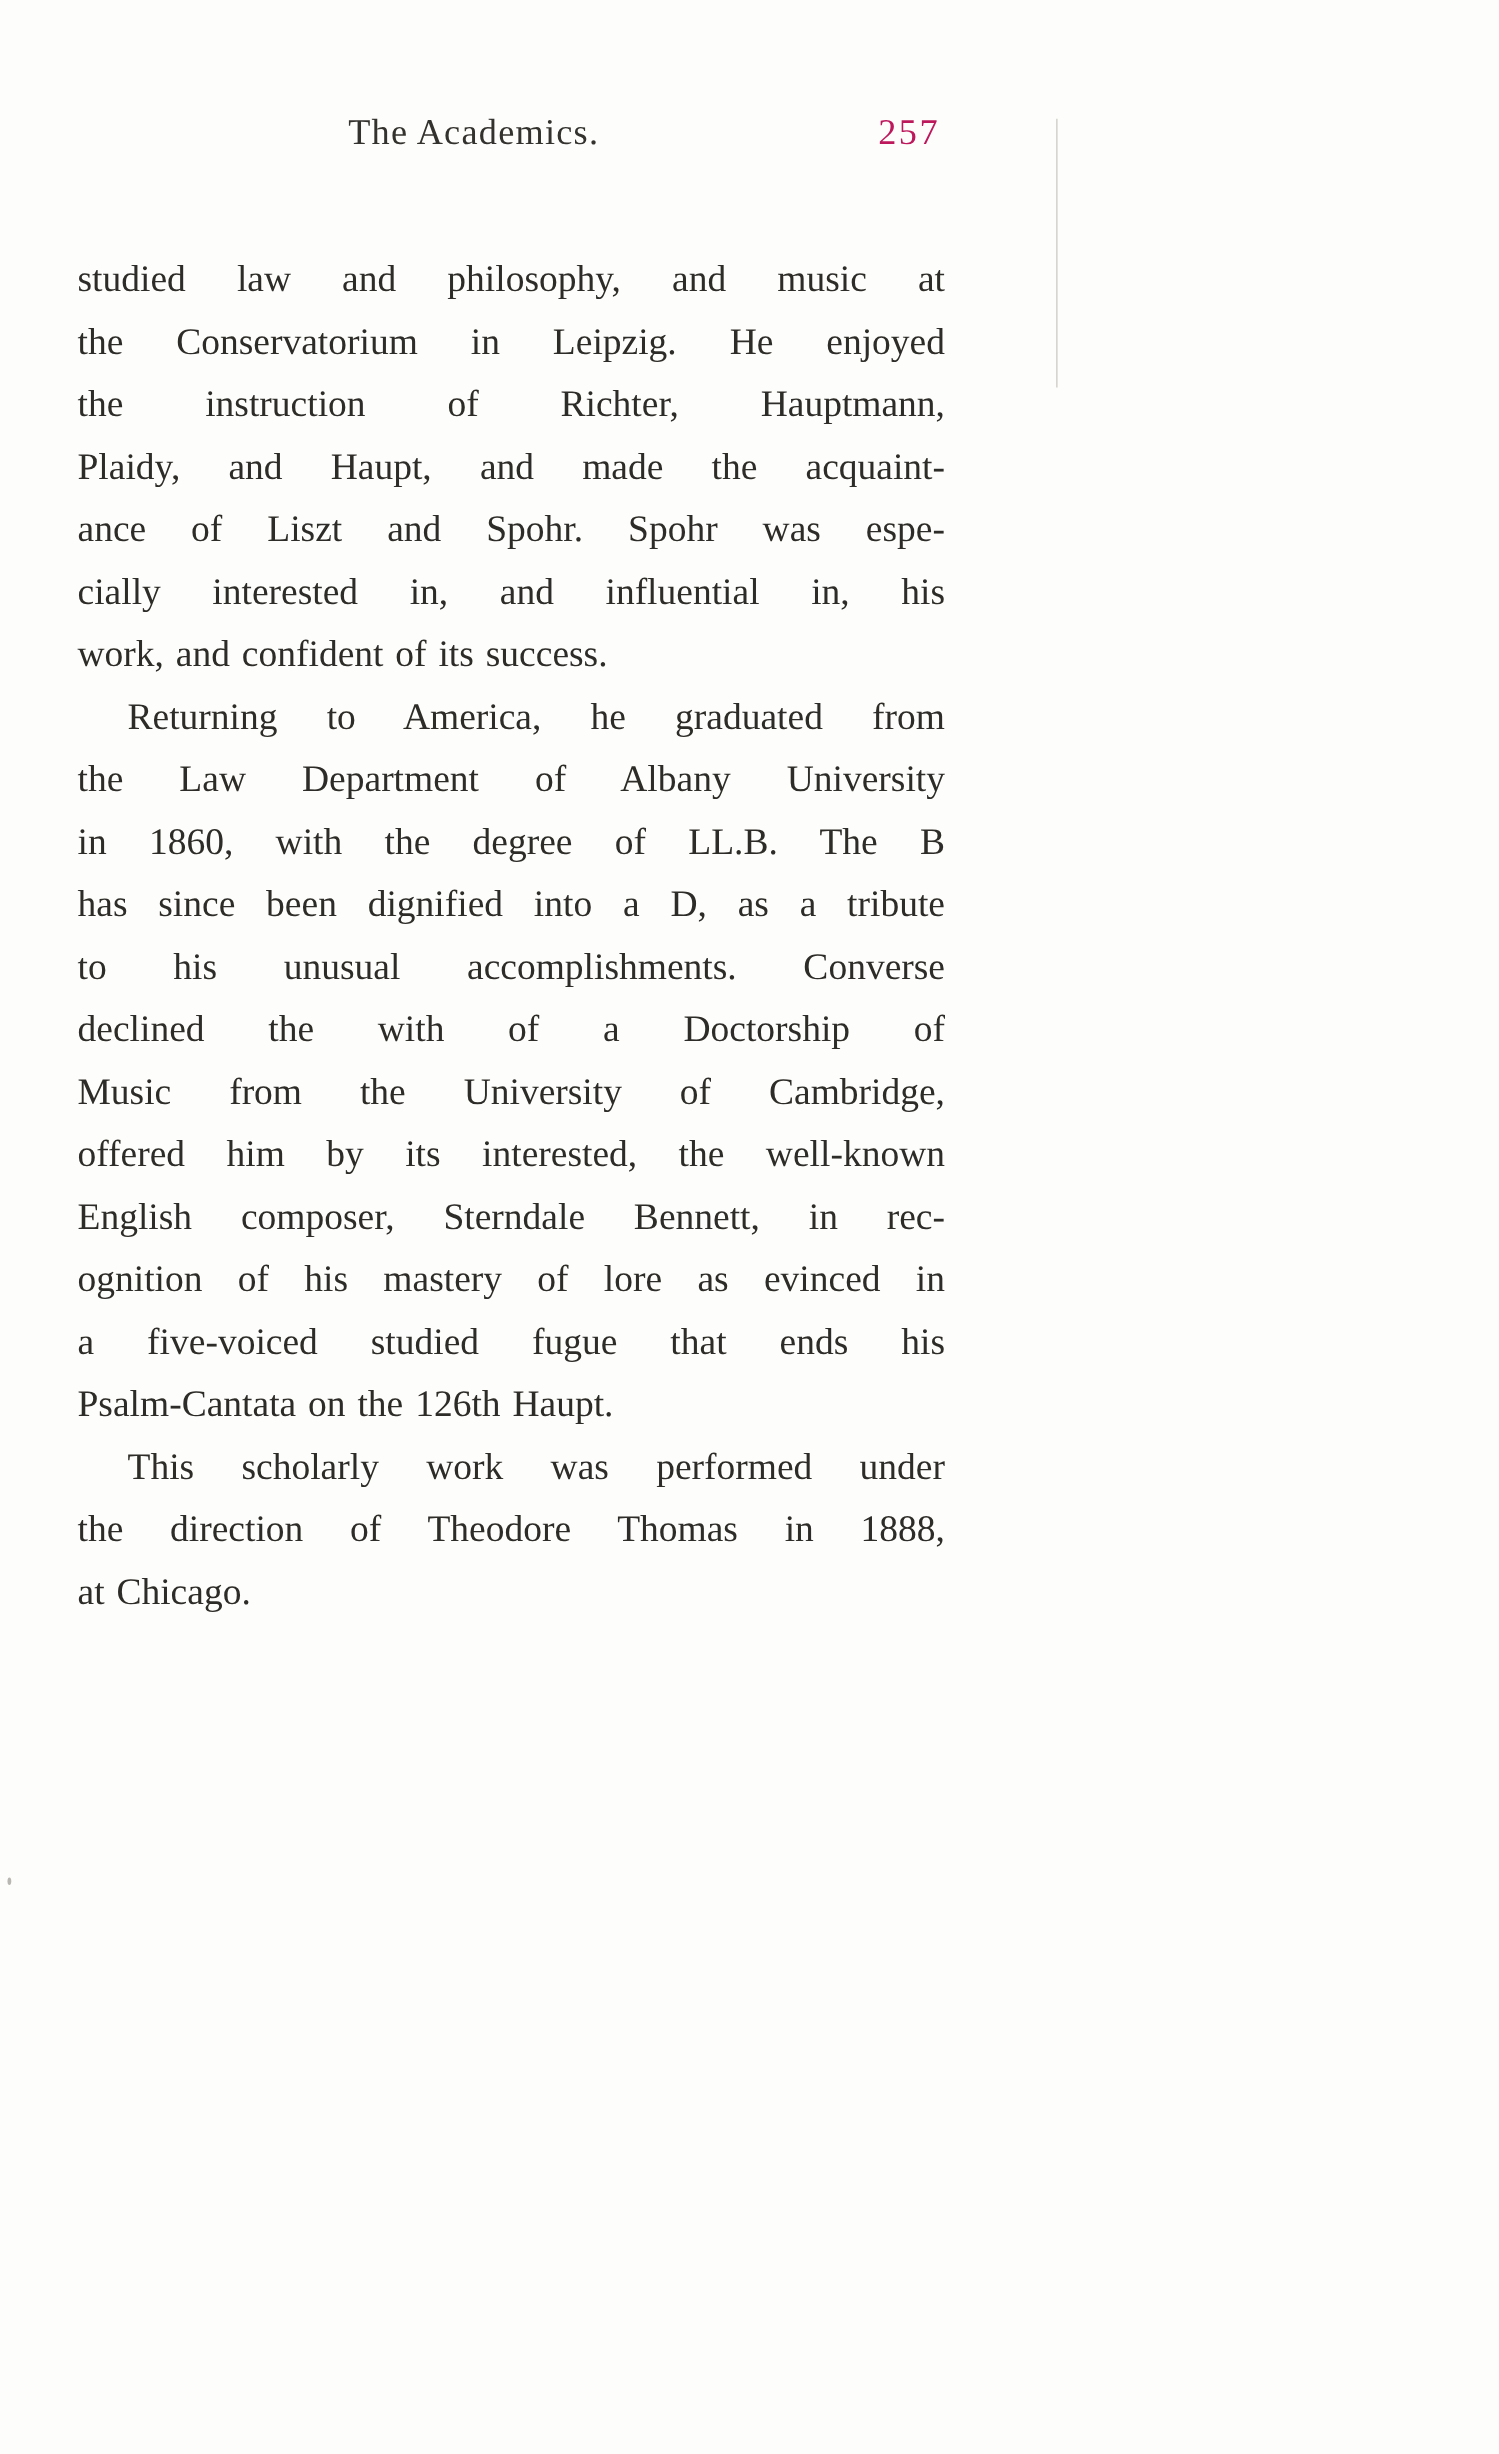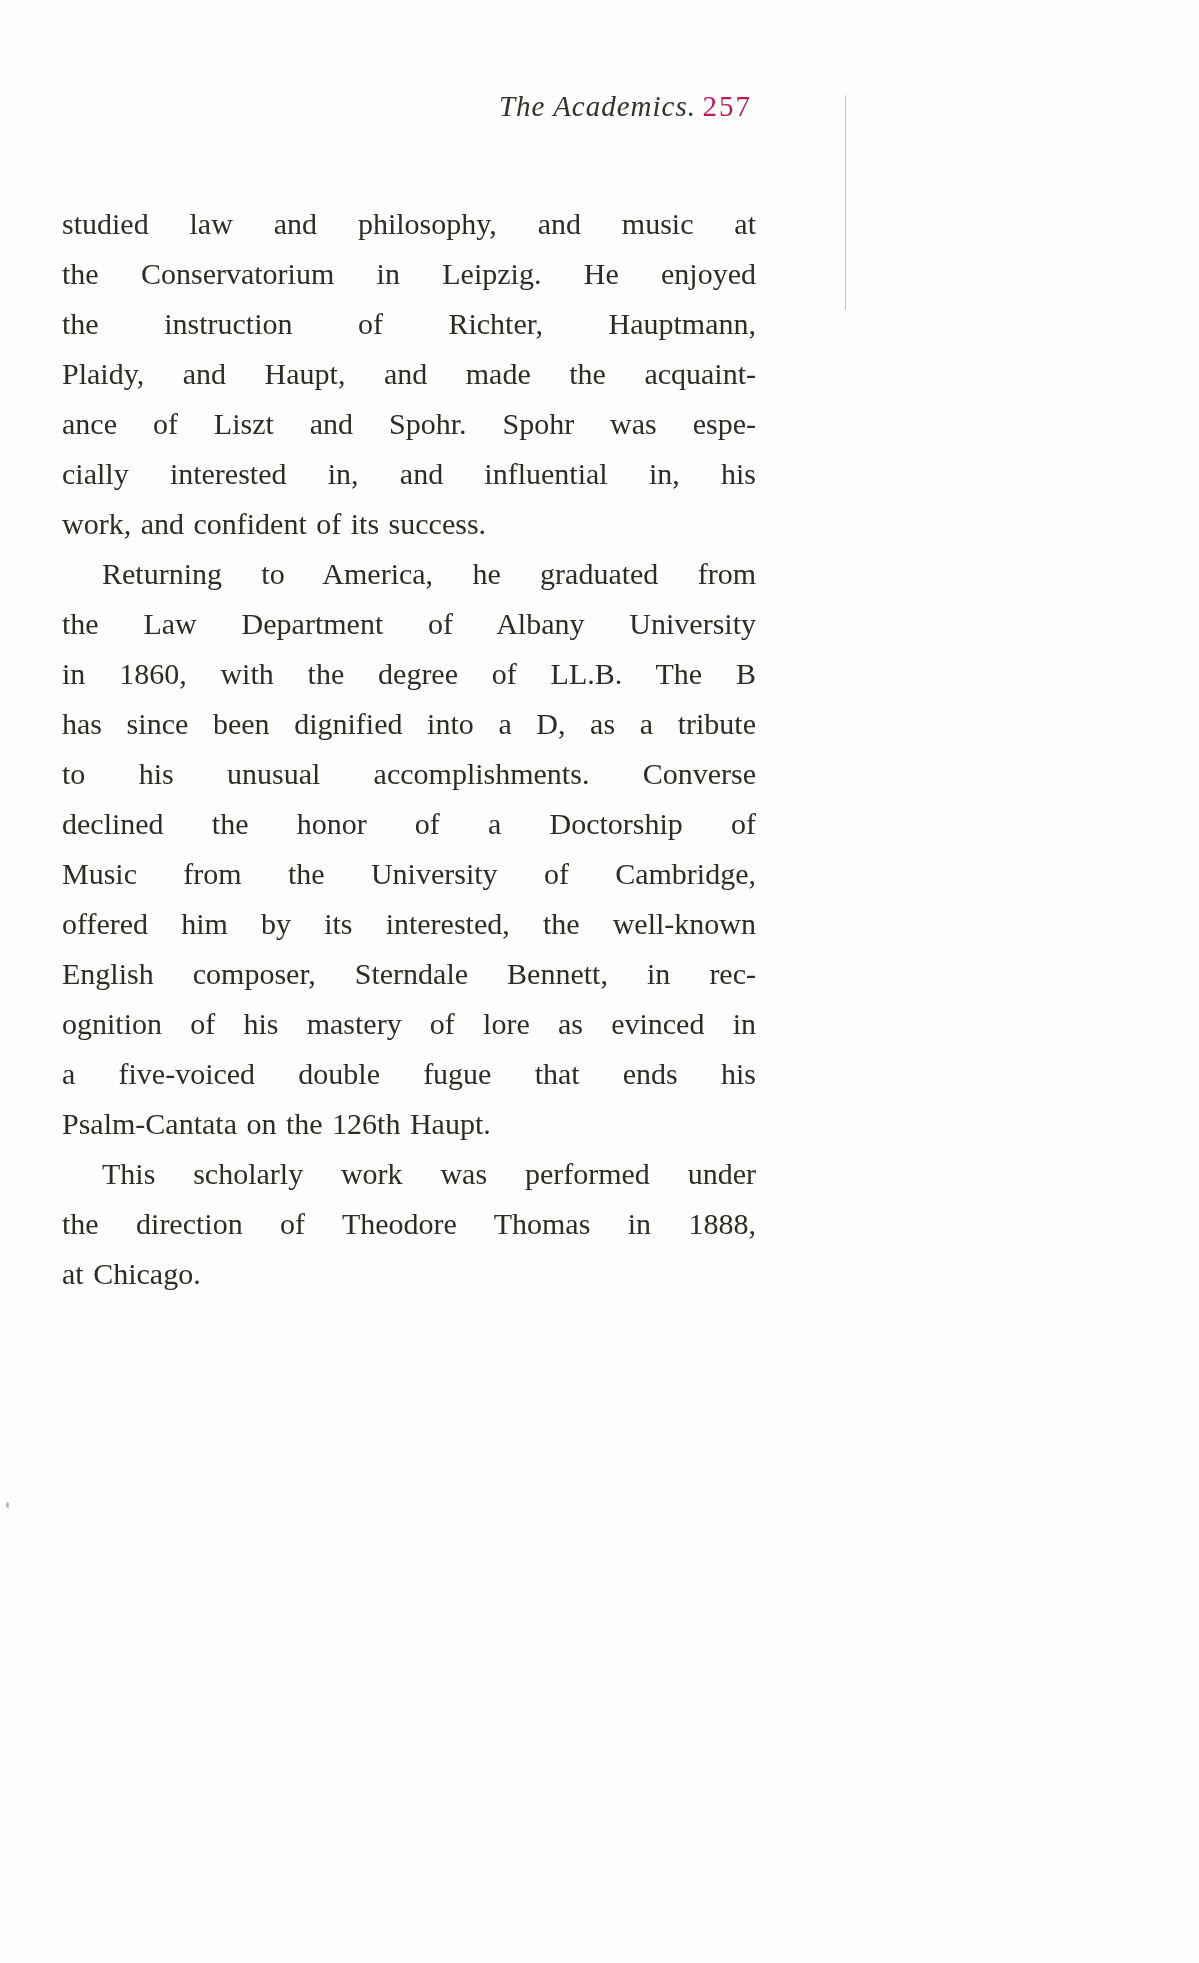--- a/index.html
+++ b/index.html
@@ -20,22 +20,21 @@
     position: absolute;
     top: 90px;
     left: 62px;
     width: 694px;
     height: 42px;
   }
   .header-title {
     position: absolute;
     left: 0;
     right: 60px;
-    text-align: right;
-    font-style: italic;
+    text-align: center;
     font-size: 29px;
     letter-spacing: 1px;
     color: #34322e;
   }
   .page-number {
     position: absolute;
     right: 4px;
     top: 0;
     font-size: 29px;
     letter-spacing: 2px;
@@ -98,25 +97,25 @@
     <div class="line">the instruction of Richter, Hauptmann,</div>
     <div class="line">Plaidy, and Haupt, and made the acquaint-</div>
     <div class="line">ance of Liszt and Spohr.  Spohr was espe-</div>
     <div class="line">cially interested in, and influential in, his</div>
     <div class="line last">work, and confident of its success.</div>
     <div class="line indent">Returning to America, he graduated from</div>
     <div class="line">the Law Department of Albany University</div>
     <div class="line">in 1860, with the degree of LL.B.  The B</div>
     <div class="line">has since been dignified into a D, as a tribute</div>
     <div class="line">to his unusual accomplishments.  Converse</div>
-    <div class="line">declined the honor of a Doctorship of</div>
+    <div class="line">declined the with of a Doctorship of</div>
     <div class="line">Music from the University of Cambridge,</div>
     <div class="line">offered him by its interested, the well-known</div>
     <div class="line">English composer, Sterndale Bennett, in rec-</div>
     <div class="line">ognition of his mastery of lore as evinced in</div>
-    <div class="line">a five-voiced double fugue that ends his</div>
+    <div class="line">a five-voiced studied fugue that ends his</div>
     <div class="line last">Psalm-Cantata on the 126th Haupt.</div>
     <div class="line indent">This scholarly work was performed under</div>
     <div class="line">the direction of Theodore Thomas in 1888,</div>
     <div class="line last">at Chicago.</div>
   </div>
 
 </div>
 
 </body></html>

